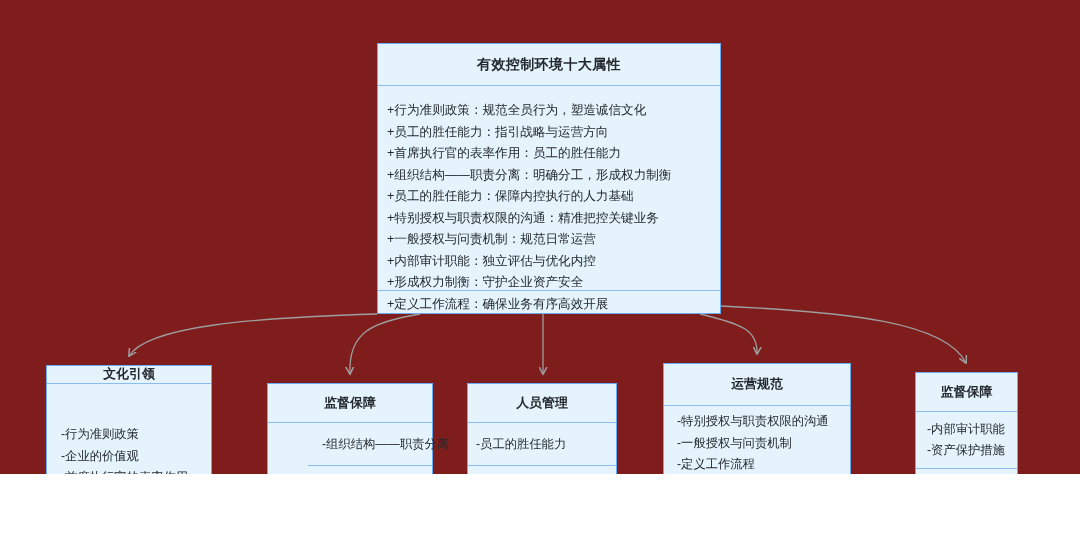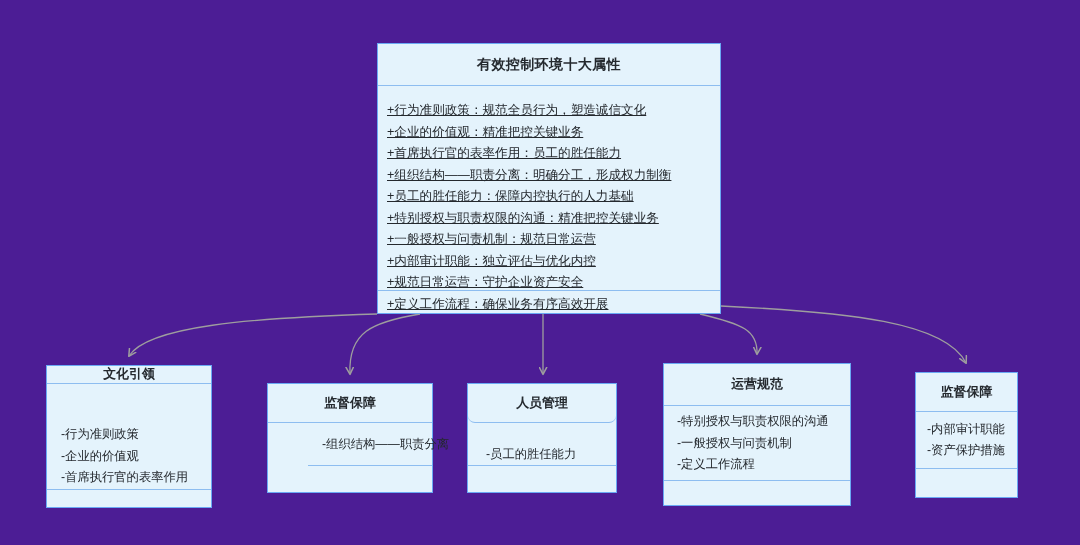--- a/index.html
+++ b/index.html
@@ -3,22 +3,22 @@
 <meta charset="utf-8">
 <style>
   html, body {
     margin: 0;
     padding: 0;
     background: #ffffff;
   }
   #canvas {
     position: relative;
     width: 1080px;
-    height: 545px;
-    background: #4c1d95;
+    height: 474px;
+    background: #7f1d1d;
     font-family: "Liberation Sans", "DejaVu Sans", sans-serif;
     overflow: hidden;
   }
   svg.connectors {
     position: absolute;
     left: 0;
     top: 0;
     width: 1080px;
     height: 545px;
     pointer-events: none;
@@ -66,21 +66,20 @@
   }
   #main-box .uml-header {
     height: 42px;
     font-size: 14px;
     letter-spacing: 0.4px;
   }
   #main-box .uml-body {
     height: 205px;
     padding: 14px 8px 0 9px;
     justify-content: space-between;
-    text-decoration: underline;
   }
   #main-box .uml-body .uml-line {
     font-size: 12.6px;
     line-height: 21.5px;
   }
   #main-box .uml-footer { height: 22px; }
 
   
   .leaf .uml-header {
     font-size: 12.9px;
@@ -100,22 +99,22 @@
   #box-org {
     left: 267px; top: 383px; width: 166px; height: 110px;
   }
   #box-org .uml-header { height: 40px; }
   #box-org .uml-body { height: 44px; padding-left: 14px; margin-left: 40px; }
   #box-org .uml-footer { height: 26px; }
 
   #box-people {
     left: 467px; top: 383px; width: 150px; height: 110px;
   }
-  #box-people .uml-header { height: 40px; border-radius: 7px; }
-  #box-people .uml-body { height: 44px; padding-left: 18px; justify-content: flex-end; }
+  #box-people .uml-header { height: 40px; }
+  #box-people .uml-body { height: 44px; padding-left: 8px; }
   #box-people .uml-footer { height: 26px; }
 
   #box-ops {
     left: 663px; top: 363px; width: 188px; height: 143px;
   }
   #box-ops .uml-header { height: 43px; }
   #box-ops .uml-body { height: 76px; padding-left: 13px; }
   #box-ops .uml-footer { height: 24px; }
 
   #box-supervision {
@@ -145,28 +144,28 @@
 
     <path d="M 700,314 C 742,324 758,330 757,354" fill="none" stroke="#9e9e9e" stroke-width="1.3" marker-end="url(#arrowhead)"></path>
 
     <path d="M 721,306 C 848,312 946,322 966,363" fill="none" stroke="#9e9e9e" stroke-width="1.3" marker-end="url(#arrowhead)"></path>
   </svg>
 
   <div class="uml-box" id="main-box">
     <div class="uml-header">有效控制环境十大属性</div>
     <div class="uml-body">
       <div class="uml-line">+行为准则政策：规范全员行为，塑造诚信文化</div>
-      <div class="uml-line">+企业的价值观：精准把控关键业务</div>
+      <div class="uml-line">+员工的胜任能力：指引战略与运营方向</div>
       <div class="uml-line">+首席执行官的表率作用：员工的胜任能力</div>
       <div class="uml-line">+组织结构——职责分离：明确分工，形成权力制衡</div>
       <div class="uml-line">+员工的胜任能力：保障内控执行的人力基础</div>
       <div class="uml-line">+特别授权与职责权限的沟通：精准把控关键业务</div>
       <div class="uml-line">+一般授权与问责机制：规范日常运营</div>
       <div class="uml-line">+内部审计职能：独立评估与优化内控</div>
-      <div class="uml-line">+规范日常运营：守护企业资产安全</div>
+      <div class="uml-line">+形成权力制衡：守护企业资产安全</div>
       <div class="uml-line">+定义工作流程：确保业务有序高效开展</div>
     </div>
     <div class="uml-footer"></div>
   </div>
 
   <div class="uml-box leaf" id="box-culture">
     <div class="uml-header">文化引领</div>
     <div class="uml-body">
       <div class="uml-line">-行为准则政策</div>
       <div class="uml-line">-企业的价值观</div>

